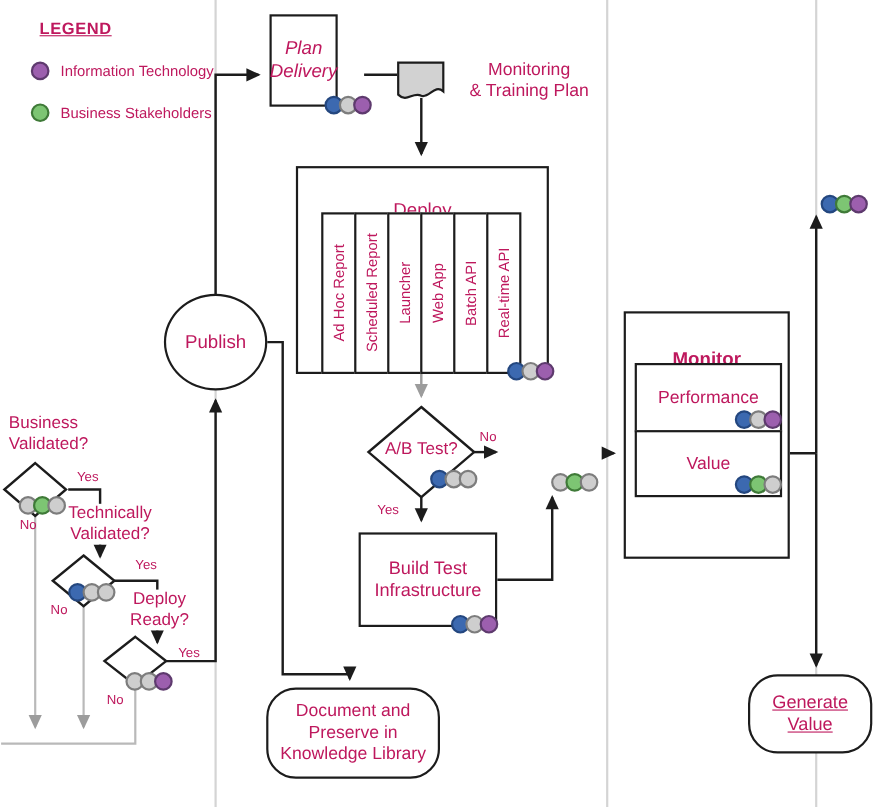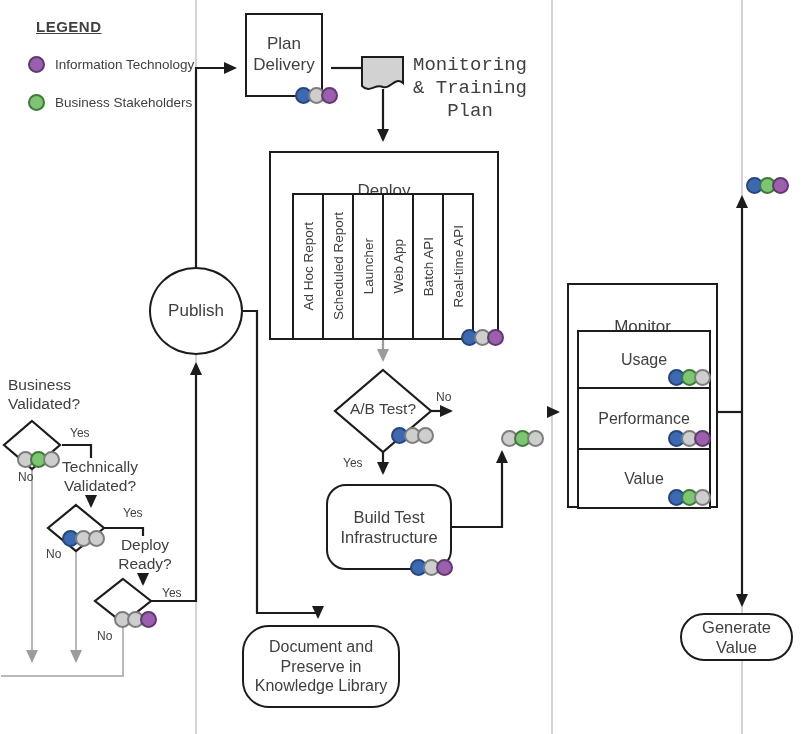--- a/index.html
+++ b/index.html
@@ -1,17 +1,17 @@
 <!DOCTYPE html>
 <html><head>
 <meta charset="utf-8">
 <style>
   html,body{margin:0;padding:0;background:#fff;}
   .canvas{position:relative;width:807px;height:734px;background:#fff;overflow:hidden;
-          font-family:"Liberation Sans",sans-serif;color:#404040;}
+          font-family:"Liberation Sans",sans-serif;color:#be185d;}
   svg.wires{position:absolute;left:0;top:0;width:807px;height:734px;}
   .box{position:absolute;box-sizing:border-box;border:2.5px solid #1c1c1c;background:#fff;
        display:flex;align-items:center;justify-content:center;text-align:center;
        white-space:pre-line;font-size:16px;line-height:1.22;}
   .rounded{border-radius:27px;}
   .circle{border-radius:50%;}
   .title-box{display:block;}
   .title-box .node-title{display:block;text-align:center;font-size:17px;margin-top:8px;}
   .lbl{position:absolute;white-space:pre-line;font-size:15.5px;line-height:1.2;}
   .lbl.center{text-align:center;}
@@ -106,31 +106,31 @@
       <span class="lab">Information Technology</span>
     </div>
     <div class="legend-item">
       <span class="dots">
           <span class="dot" style="background: rgb(125, 197, 115); border-color: rgb(63, 122, 56);"></span>
         </span>
       <span class="lab">Business Stakeholders</span>
     </div>
   </div>
 
-  <div class="box" style="left:245px;top:13px;width:78px;height:84px;font-size:17px;">
+  <div class="box" style="left:245px;top:13px;width:62px;height:84px;font-size:17px;font-style:italic;">
     <span>Plan
 Delivery</span>
   </div>
   <div class="dots" style="left:295px;top:87px;">
       <span class="dot" style="background: rgb(60, 105, 176); border-color: rgb(36, 71, 127);"></span>
       <span class="dot" style="background: rgb(206, 206, 206); border-color: rgb(125, 125, 125);"></span>
       <span class="dot" style="background: rgb(156, 95, 174); border-color: rgb(94, 58, 110);"></span>
     </div>
 
-  <div class="lbl center" style="left:403px;top:54px;width:134px;font-size:19px;font-family:Liberation Mono, monospace;">Monitoring
+  <div class="lbl center" style="left:414px;top:54px;width:134px;font-size:16px;">Monitoring
 &amp; Training Plan</div>
 
   <div class="box title-box" style="left:269px;top:151px;width:230px;height:189px;">
     <span class="node-title">Deploy</span>
   </div>
   <div class="cols" style="left:292px;top:193px;width:182px;height:147px;">
     <div class="col">
         <span>Ad Hoc Report</span>
       </div>
     <div class="col">
@@ -167,67 +167,59 @@
     </div>
   <div class="edge-lbl" style="left:436px;top:390px;">No</div>
   <div class="edge-lbl" style="left:343px;top:456px;">Yes</div>
 
   <div class="dots" style="left:501px;top:430px;">
       <span class="dot" style="background: rgb(206, 206, 206); border-color: rgb(125, 125, 125);"></span>
       <span class="dot" style="background: rgb(125, 197, 115); border-color: rgb(63, 122, 56);"></span>
       <span class="dot" style="background: rgb(206, 206, 206); border-color: rgb(125, 125, 125);"></span>
     </div>
 
-  <div class="box" style="left:326px;top:484px;width:126px;height:86px;font-size:16.5px;border-radius:20px;">
+  <div class="box" style="left:326px;top:484px;width:126px;height:86px;font-size:16.5px;">
     <span>Build Test
 Infrastructure</span>
   </div>
   <div class="dots" style="left:410px;top:559px;">
       <span class="dot" style="background: rgb(60, 105, 176); border-color: rgb(36, 71, 127);"></span>
       <span class="dot" style="background: rgb(206, 206, 206); border-color: rgb(125, 125, 125);"></span>
       <span class="dot" style="background: rgb(156, 95, 174); border-color: rgb(94, 58, 110);"></span>
     </div>
 
   <div class="box title-box" style="left:567px;top:283px;width:151px;height:225px;">
-    <span class="node-title" style="margin-top:12px;">Monitor</span>
+    <span class="node-title" style="margin-top:12px;font-weight:bold;">Monitor</span>
   </div>
   <div class="rows" style="left:577px;top:330px;width:134px;">
-    <div class="row" style="height:59px;">
-      <span>Usage</span>
+    <div class="row" style="height:63px;">
+      <span>Performance</span>
+      <span class="dots">
+          <span class="dot" style="background: rgb(60, 105, 176); border-color: rgb(36, 71, 127);"></span>
+          <span class="dot" style="background: rgb(206, 206, 206); border-color: rgb(125, 125, 125);"></span>
+          <span class="dot" style="background: rgb(156, 95, 174); border-color: rgb(94, 58, 110);"></span>
+        </span>
+    </div>
+    <div class="row" style="height:61px;">
+      <span>Value</span>
       <span class="dots">
           <span class="dot" style="background: rgb(60, 105, 176); border-color: rgb(36, 71, 127);"></span>
           <span class="dot" style="background: rgb(125, 197, 115); border-color: rgb(63, 122, 56);"></span>
           <span class="dot" style="background: rgb(206, 206, 206); border-color: rgb(125, 125, 125);"></span>
         </span>
     </div>
-    <div class="row" style="height:63px;">
-      <span>Performance</span>
-      <span class="dots">
-          <span class="dot" style="background: rgb(60, 105, 176); border-color: rgb(36, 71, 127);"></span>
-          <span class="dot" style="background: rgb(206, 206, 206); border-color: rgb(125, 125, 125);"></span>
-          <span class="dot" style="background: rgb(156, 95, 174); border-color: rgb(94, 58, 110);"></span>
-        </span>
-    </div>
-    <div class="row" style="height:61px;">
-      <span>Value</span>
-      <span class="dots">
-          <span class="dot" style="background: rgb(60, 105, 176); border-color: rgb(36, 71, 127);"></span>
-          <span class="dot" style="background: rgb(125, 197, 115); border-color: rgb(63, 122, 56);"></span>
-          <span class="dot" style="background: rgb(206, 206, 206); border-color: rgb(125, 125, 125);"></span>
-        </span>
-    </div>
   </div>
 
   <div class="dots" style="left:746px;top:177px;">
       <span class="dot" style="background: rgb(60, 105, 176); border-color: rgb(36, 71, 127);"></span>
       <span class="dot" style="background: rgb(125, 197, 115); border-color: rgb(63, 122, 56);"></span>
       <span class="dot" style="background: rgb(156, 95, 174); border-color: rgb(94, 58, 110);"></span>
     </div>
 
-  <div class="box rounded" style="left:680px;top:613px;width:113px;height:48px;font-size:16.5px;">
+  <div class="box rounded" style="left:680px;top:613px;width:113px;height:72px;font-size:16.5px;text-decoration:underline;">
     <span>Generate
 Value</span>
   </div>
 
   <div class="box rounded" style="left:242px;top:625px;width:158px;height:83px;font-size:16px;">
     <span>Document and
 Preserve in
 Knowledge Library</span>
   </div>
 

